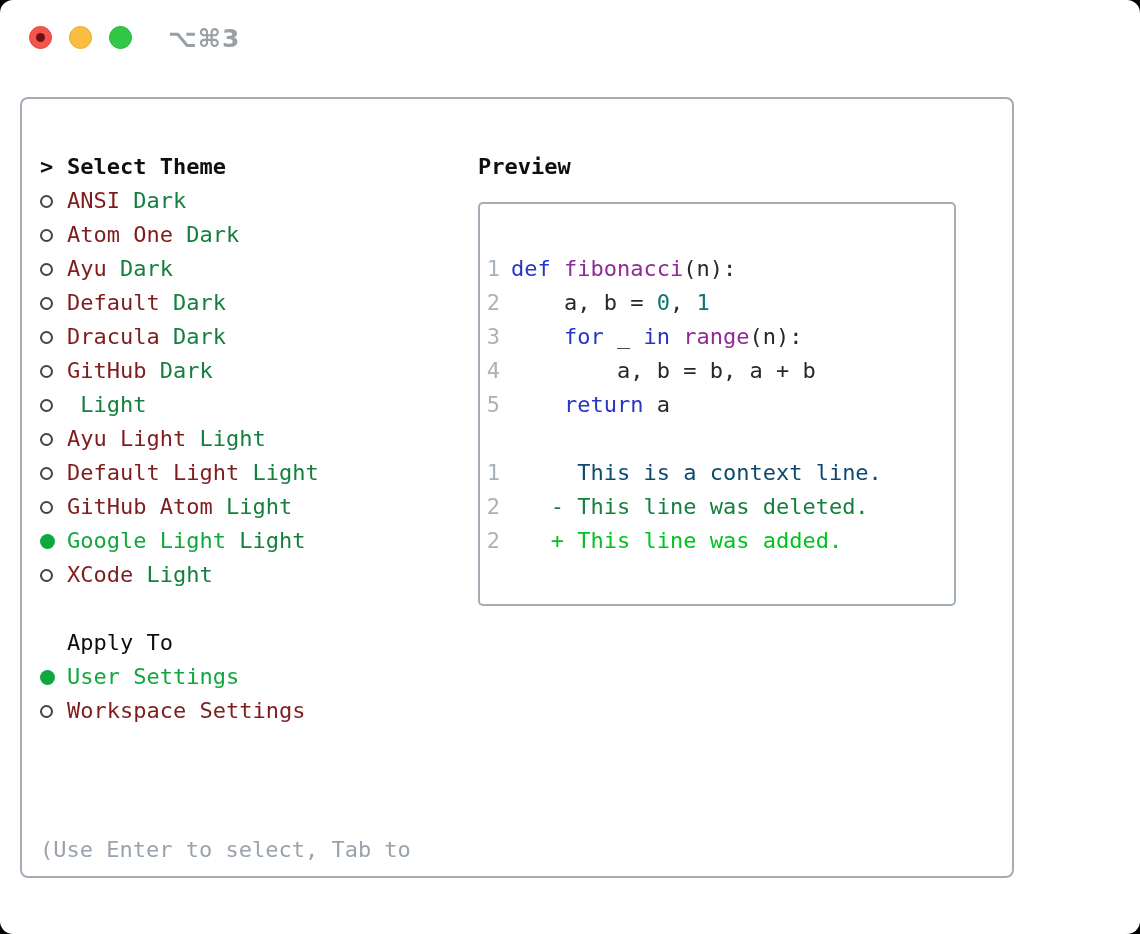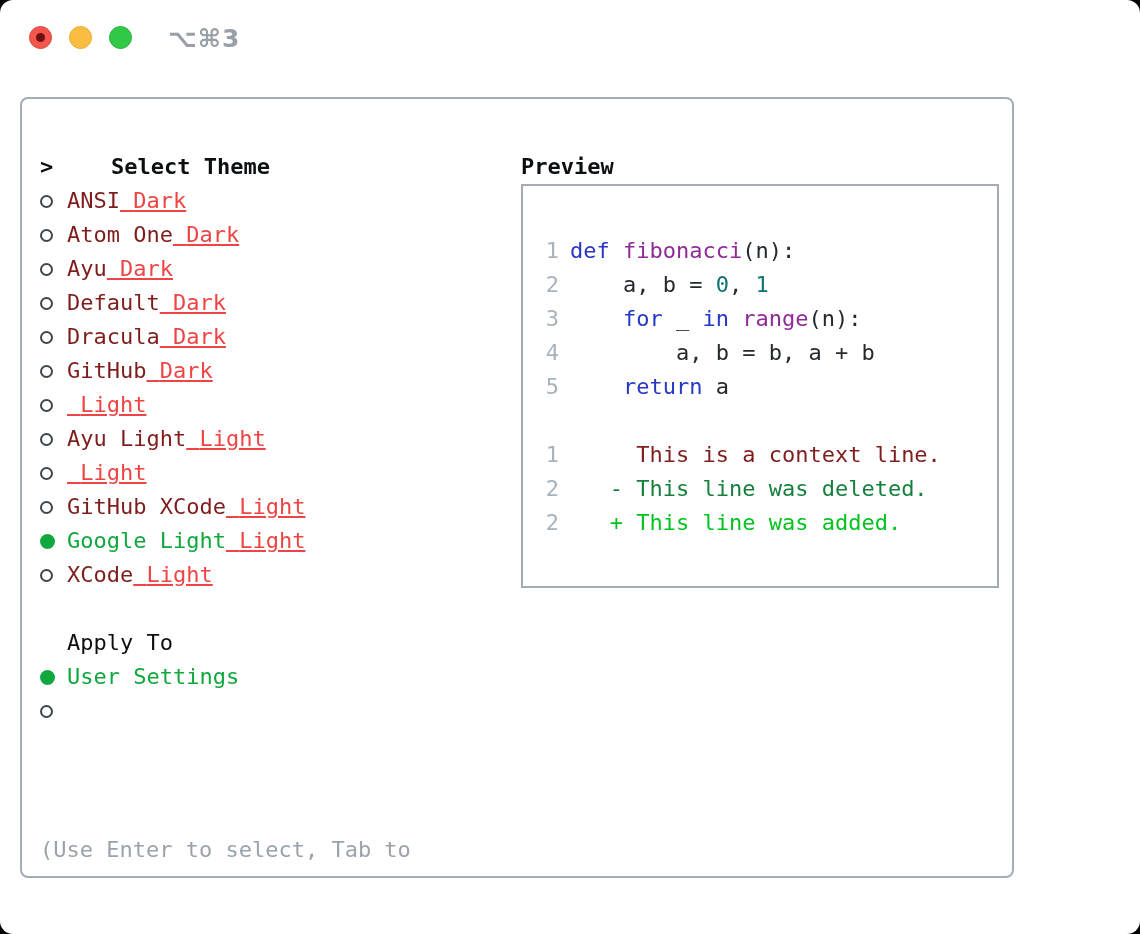--- a/index.html
+++ b/index.html
@@ -59,58 +59,59 @@
   }
   .prompt{font-weight:700;color:#0c0f12;font-size:22px;}
   .ring{
     width:13px;height:13px;border-radius:50%;
     border:2px solid #3e454c;box-sizing:border-box;
   }
   .dot-sel{
     width:15px;height:15px;border-radius:50%;
     background:#10a83e;
   }
-  .header-label{font-weight:700;color:#0c0f12;margin-left:44px;}
+  .header-label{font-weight:700;color:#0c0f12;}
   .item-name{color:#7f1d1d;}
   .item-name.sel{color:#10a83e;}
-  .item-variant{color:#ef4444;text-decoration:underline;}
+  .item-variant{color:#15803d;}
   .gap34{height:34px;}
   .help{
     margin-top:34px;
     font-size:22px;line-height:35px;color:#9aa3ad;
     white-space:pre;
   }
   
-  .right-col{position:absolute;left:499px;top:51px;}
+  .right-col{position:absolute;left:456px;top:51px;}
   .preview-header{
     height:34px;line-height:34px;
     font-size:22px;font-weight:700;color:#0c0f12;
   }
   .preview-box{
+    margin-top:18px;
     width:478px;height:404px;
     box-sizing:border-box;
     border:2px solid #a4adb6;
-    border-radius:0;
+    border-radius:5px;
     background:#ffffff;
-    padding:48px 0 0 22px;
+    padding:48px 0 0 6px;
     overflow:hidden;
   }
   .code-line{
     height:34px;line-height:34px;
     font-size:22px;white-space:pre;
   }
   .ln{
     display:inline-block;width:14px;margin-right:11px;
     text-align:right;color:#a8b2bc;
   }
   .tok-kw{color:#2836c6;}
   .tok-fn{color:#8f2a96;}
   .tok-num{color:#0e7474;}
   .tok-pl{color:#24292e;}
-  .tok-ctx{color:#7f1d1d;}
+  .tok-ctx{color:#0c4a6e;}
   .tok-del{color:#15803d;}
   .tok-add{color:#00c41e;}
 </style>
 </head>
 <body>
 
 <div class="window">
 
   <div class="titlebar">
     <div class="traffic-lights">
@@ -133,36 +134,36 @@
 
       <div id="theme-items">
           <div class="row"><span class="marker"><span class="ring"></span></span><span class="item-name">ANSI</span><span class="item-variant"> </span><span class="item-variant">Dark</span></div>
           <div class="row"><span class="marker"><span class="ring"></span></span><span class="item-name">Atom One</span><span class="item-variant"> </span><span class="item-variant">Dark</span></div>
           <div class="row"><span class="marker"><span class="ring"></span></span><span class="item-name">Ayu</span><span class="item-variant"> </span><span class="item-variant">Dark</span></div>
           <div class="row"><span class="marker"><span class="ring"></span></span><span class="item-name">Default</span><span class="item-variant"> </span><span class="item-variant">Dark</span></div>
           <div class="row"><span class="marker"><span class="ring"></span></span><span class="item-name">Dracula</span><span class="item-variant"> </span><span class="item-variant">Dark</span></div>
           <div class="row"><span class="marker"><span class="ring"></span></span><span class="item-name">GitHub</span><span class="item-variant"> </span><span class="item-variant">Dark</span></div>
           <div class="row"><span class="marker"><span class="ring"></span></span><span class="item-variant"> </span><span class="item-variant">Light</span></div>
           <div class="row"><span class="marker"><span class="ring"></span></span><span class="item-name">Ayu Light</span><span class="item-variant"> </span><span class="item-variant">Light</span></div>
-          <div class="row"><span class="marker"><span class="ring"></span></span><span class="item-variant"> </span><span class="item-variant">Light</span></div>
-          <div class="row"><span class="marker"><span class="ring"></span></span><span class="item-name">GitHub XCode</span><span class="item-variant"> </span><span class="item-variant">Light</span></div>
+          <div class="row"><span class="marker"><span class="ring"></span></span><span class="item-name">Default Light</span><span class="item-variant"> </span><span class="item-variant">Light</span></div>
+          <div class="row"><span class="marker"><span class="ring"></span></span><span class="item-name">GitHub Atom</span><span class="item-variant"> </span><span class="item-variant">Light</span></div>
           <div class="row"><span class="marker"><span class="dot-sel"></span></span><span class="item-name sel">Google Light</span><span class="item-variant"> </span><span class="item-variant">Light</span></div>
           <div class="row"><span class="marker"><span class="ring"></span></span><span class="item-name">XCode</span><span class="item-variant"> </span><span class="item-variant">Light</span></div>
         </div>
 
       <div class="gap34"></div>
 
       <div class="row">
         <span class="marker"></span>
         <span class="item-name" style="color:#0c0f12">Apply To</span>
       </div>
 
       <div id="apply-items">
           <div class="row"><span class="marker"><span class="dot-sel"></span></span><span class="item-name sel">User Settings</span></div>
-          <div class="row"><span class="marker"><span class="ring"></span></span></div>
+          <div class="row"><span class="marker"><span class="ring"></span></span><span class="item-name">Workspace Settings</span></div>
         </div>
 
       <div class="help">
         <div>(Use Enter to select, Tab to</div>
         
       </div>
     </div>
 
     <div class="right-col">
       <div class="preview-header">Preview</div>

